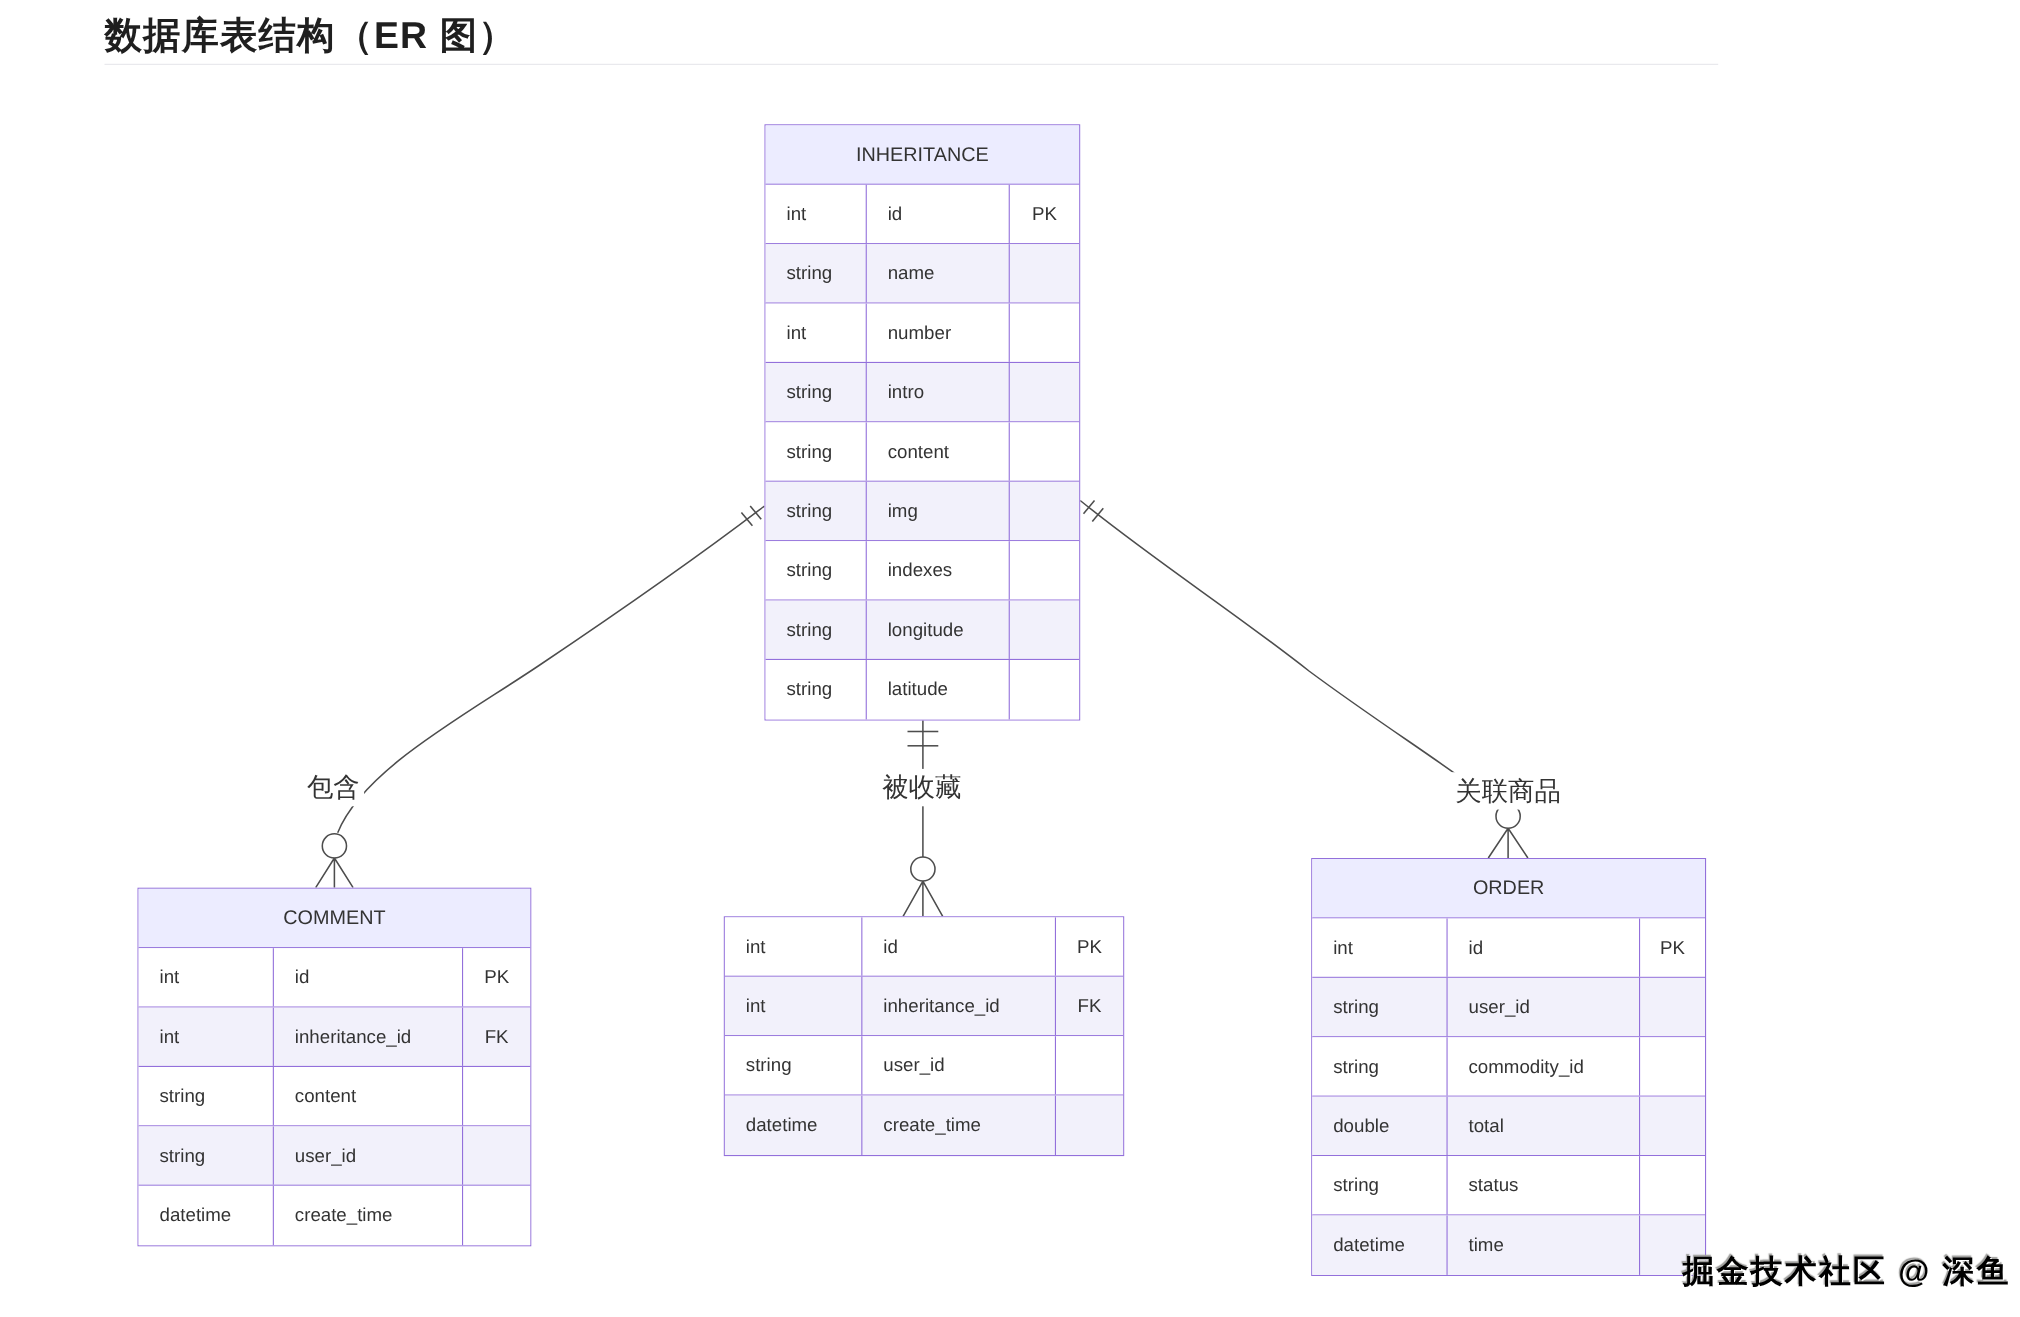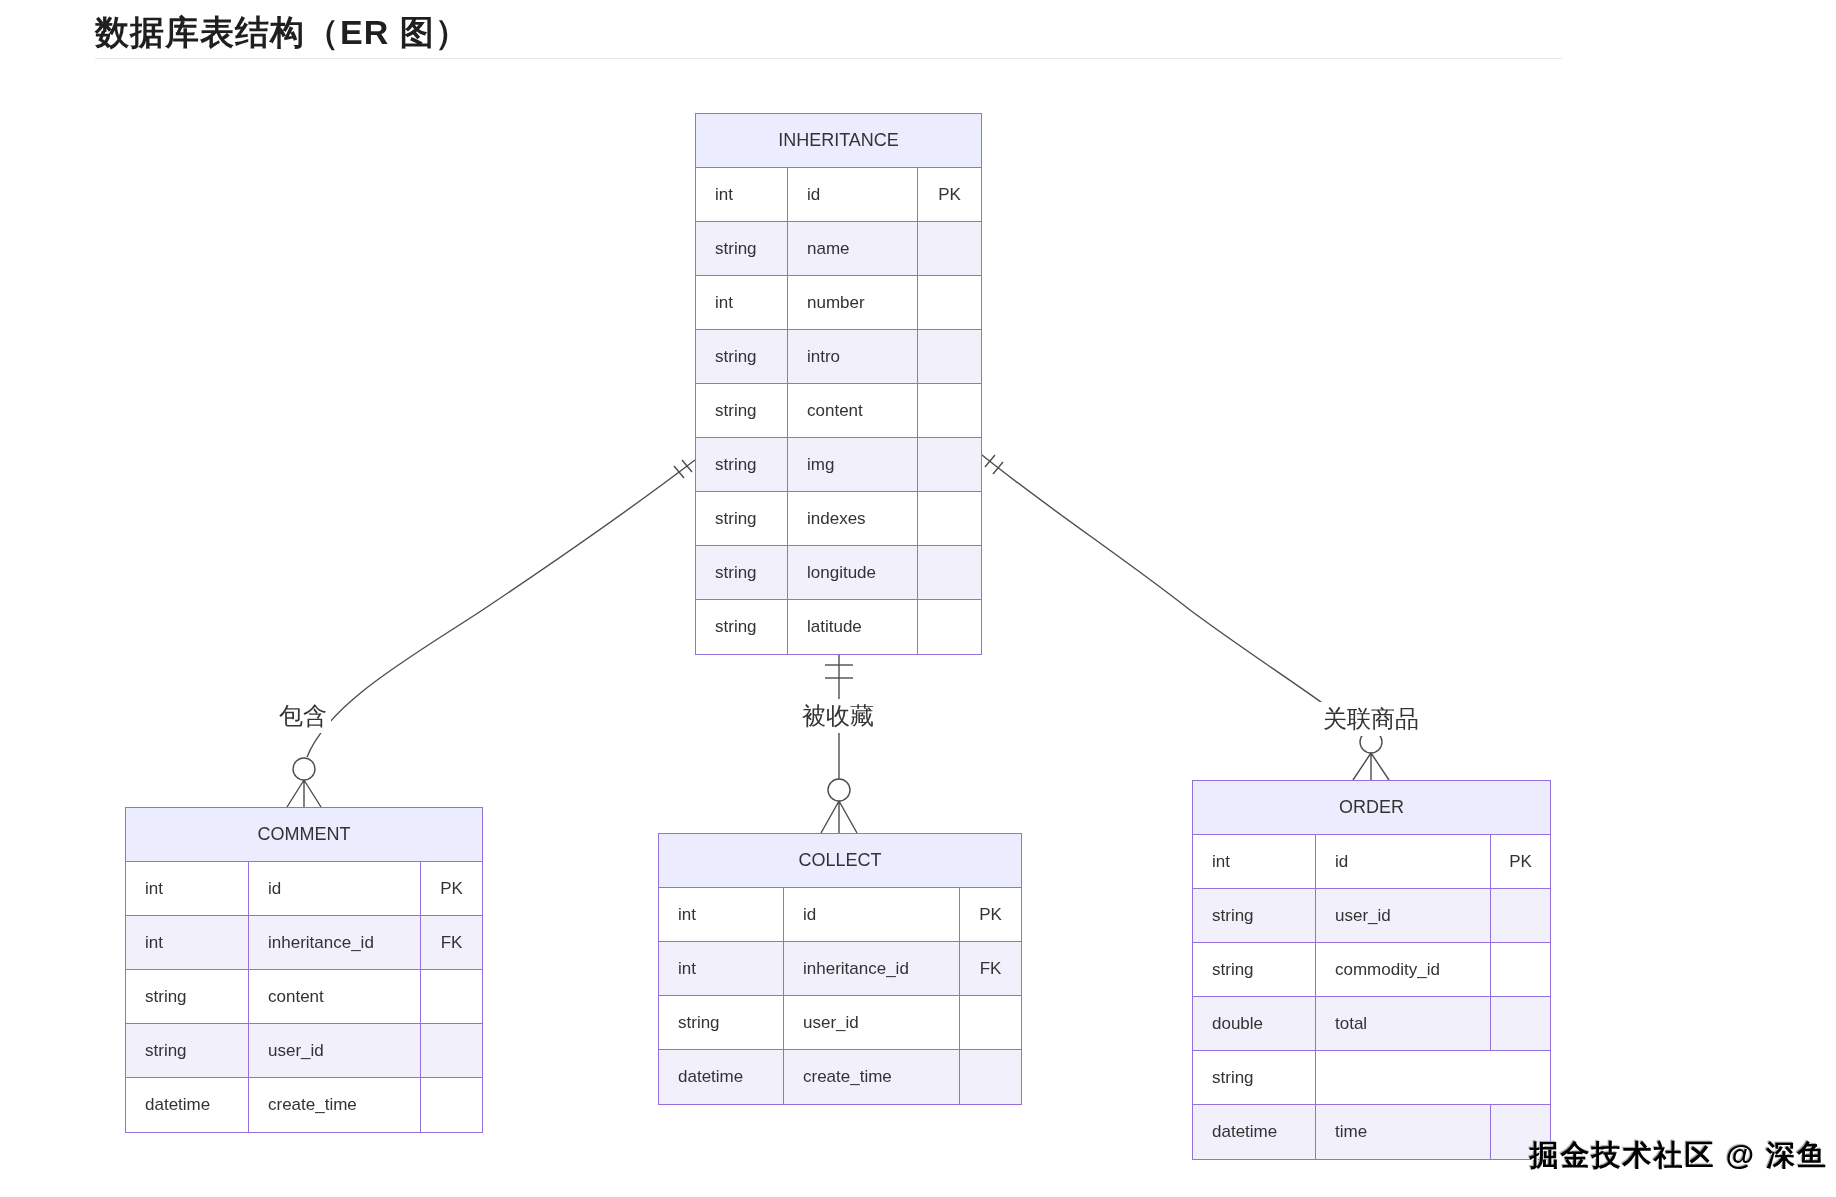--- a/index.html
+++ b/index.html
@@ -137,21 +137,20 @@
         <div class="cell cell-key"></div>
       </div>
       <div class="ent-row">
         <div class="cell cell-type" style="width: 123px;">datetime</div>
         <div class="cell cell-field" style="width: 172px;">create_time</div>
         <div class="cell cell-key"></div>
       </div>
     </div>
 
   <div class="entity" style="left:658px; top:833px; width:364px;">
-      <div class="ent-title">COLLECT</div>
       <div class="ent-row">
         <div class="cell cell-type" style="width: 125px;">int</div>
         <div class="cell cell-field" style="width: 176px;">id</div>
         <div class="cell cell-key">PK</div>
       </div>
       <div class="ent-row alt">
         <div class="cell cell-type" style="width: 125px;">int</div>
         <div class="cell cell-field" style="width: 176px;">inheritance_id</div>
         <div class="cell cell-key">FK</div>
       </div>
@@ -184,20 +183,21 @@
         <div class="cell cell-field" style="width: 175px;">commodity_id</div>
         <div class="cell cell-key"></div>
       </div>
       <div class="ent-row alt">
         <div class="cell cell-type" style="width: 123px;">double</div>
         <div class="cell cell-field" style="width: 175px; text-align: center;">total</div>
         <div class="cell cell-key"></div>
       </div>
       <div class="ent-row">
         <div class="cell cell-type" style="width: 123px;">string</div>
+        <div class="cell cell-field" style="width: 175px;">status</div>
         <div class="cell cell-key"></div>
       </div>
       <div class="ent-row alt">
         <div class="cell cell-type" style="width: 123px;">datetime</div>
         <div class="cell cell-field" style="width: 175px;">time</div>
         <div class="cell cell-key"></div>
       </div>
     </div>
 
   <div class="edge-label" style="left:303px; top:716px;">包含</div>

